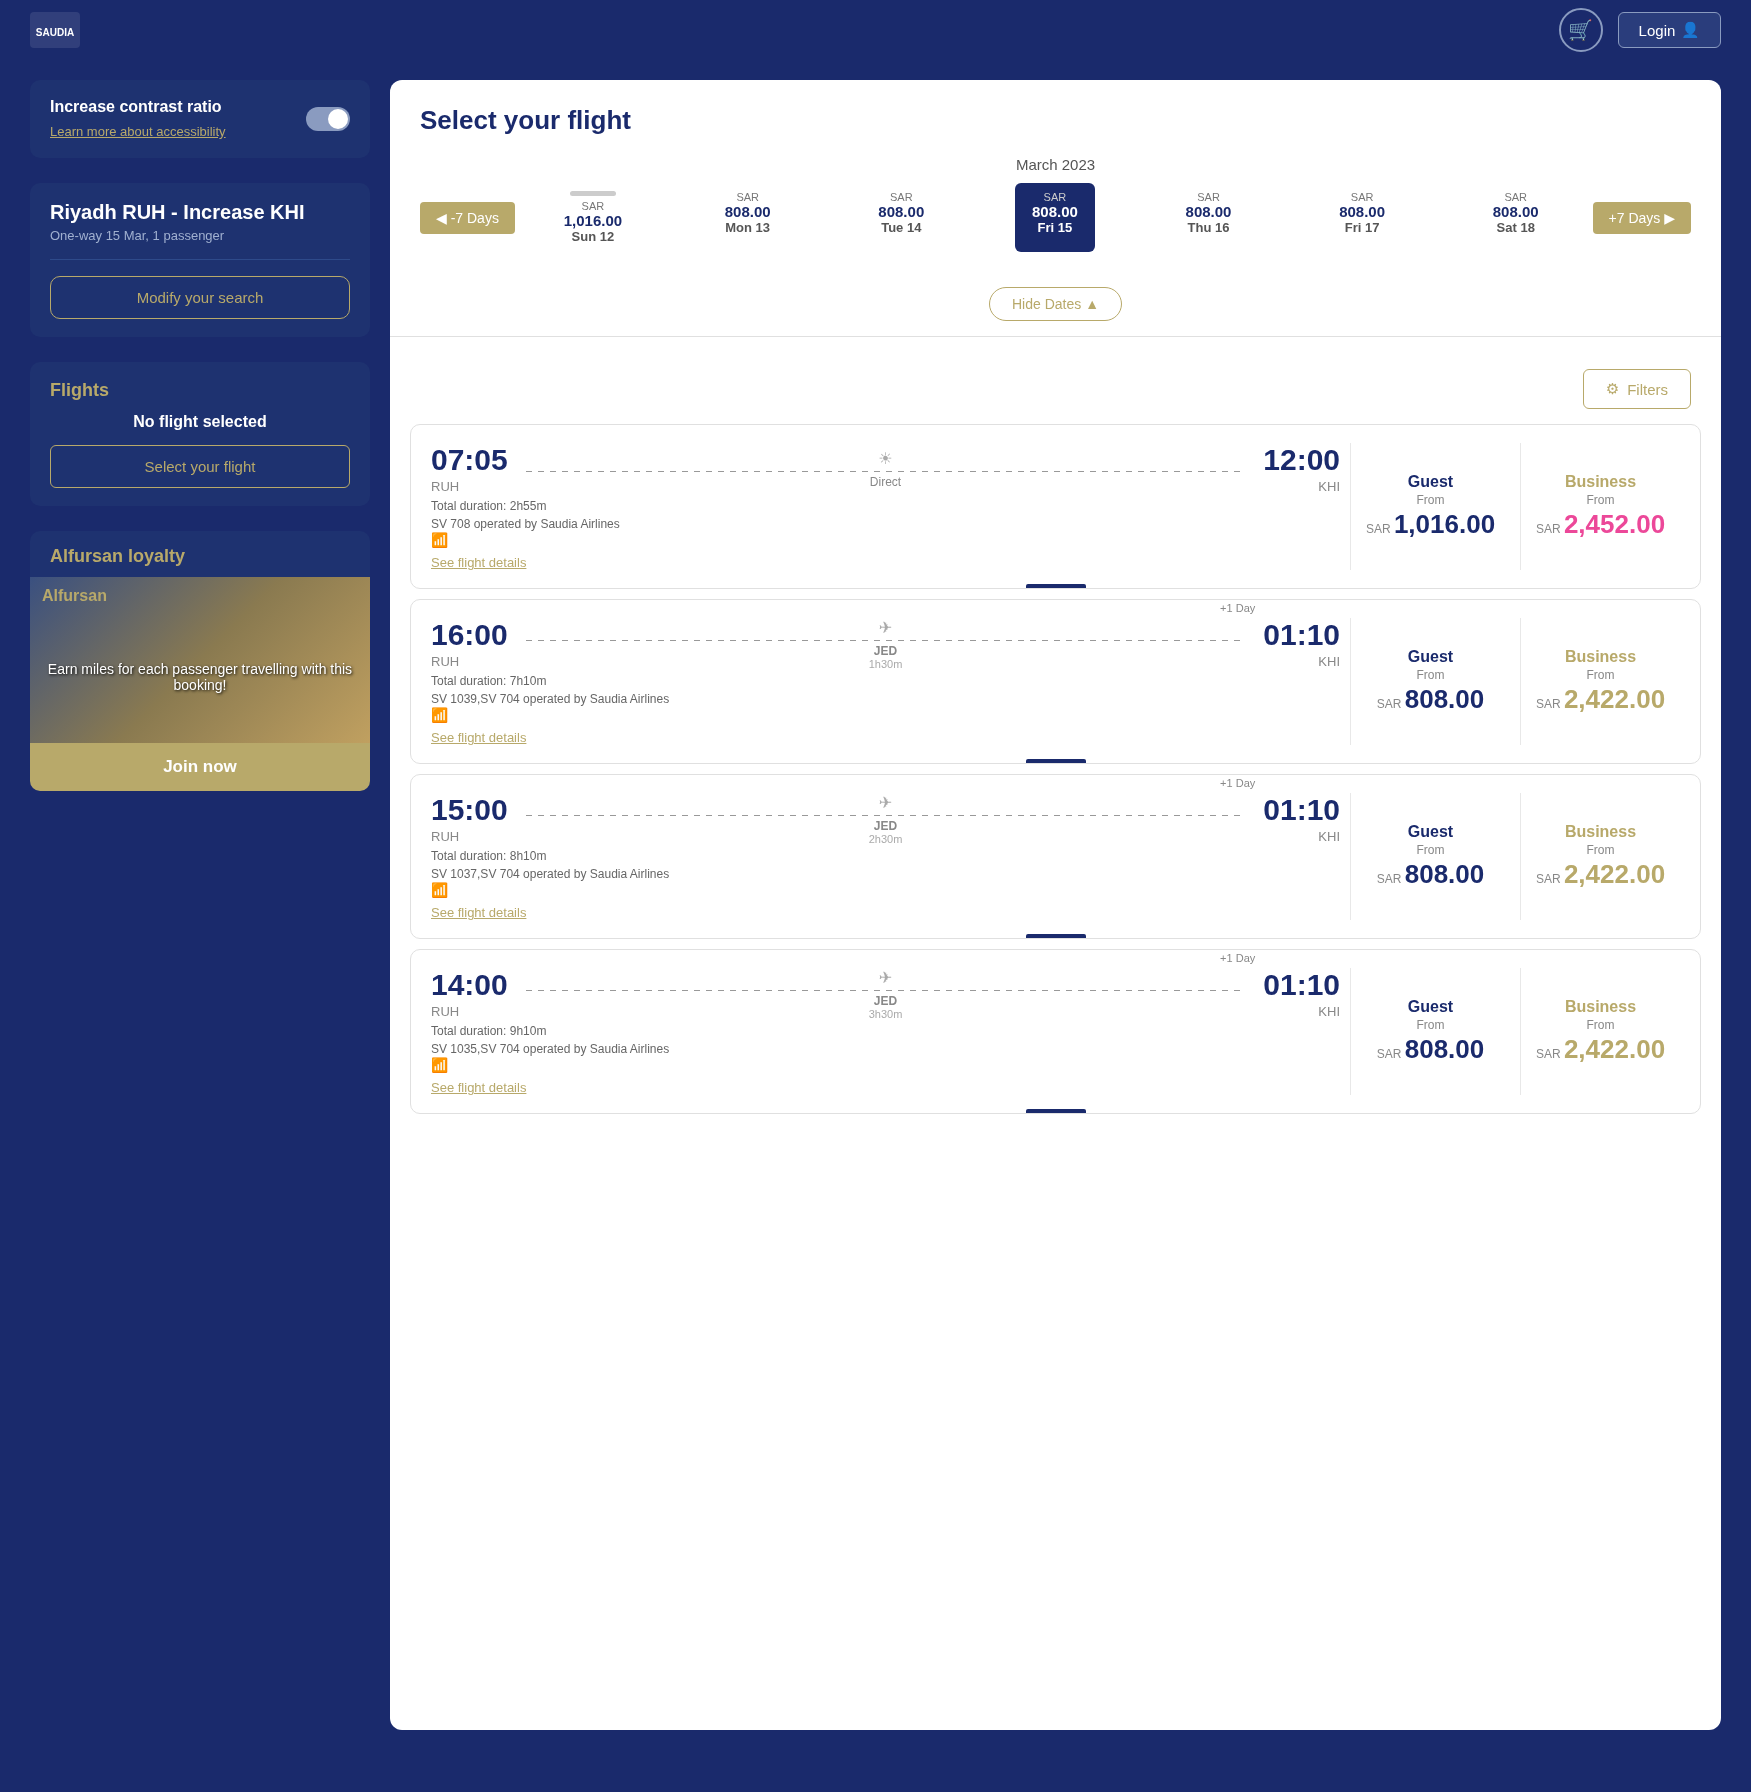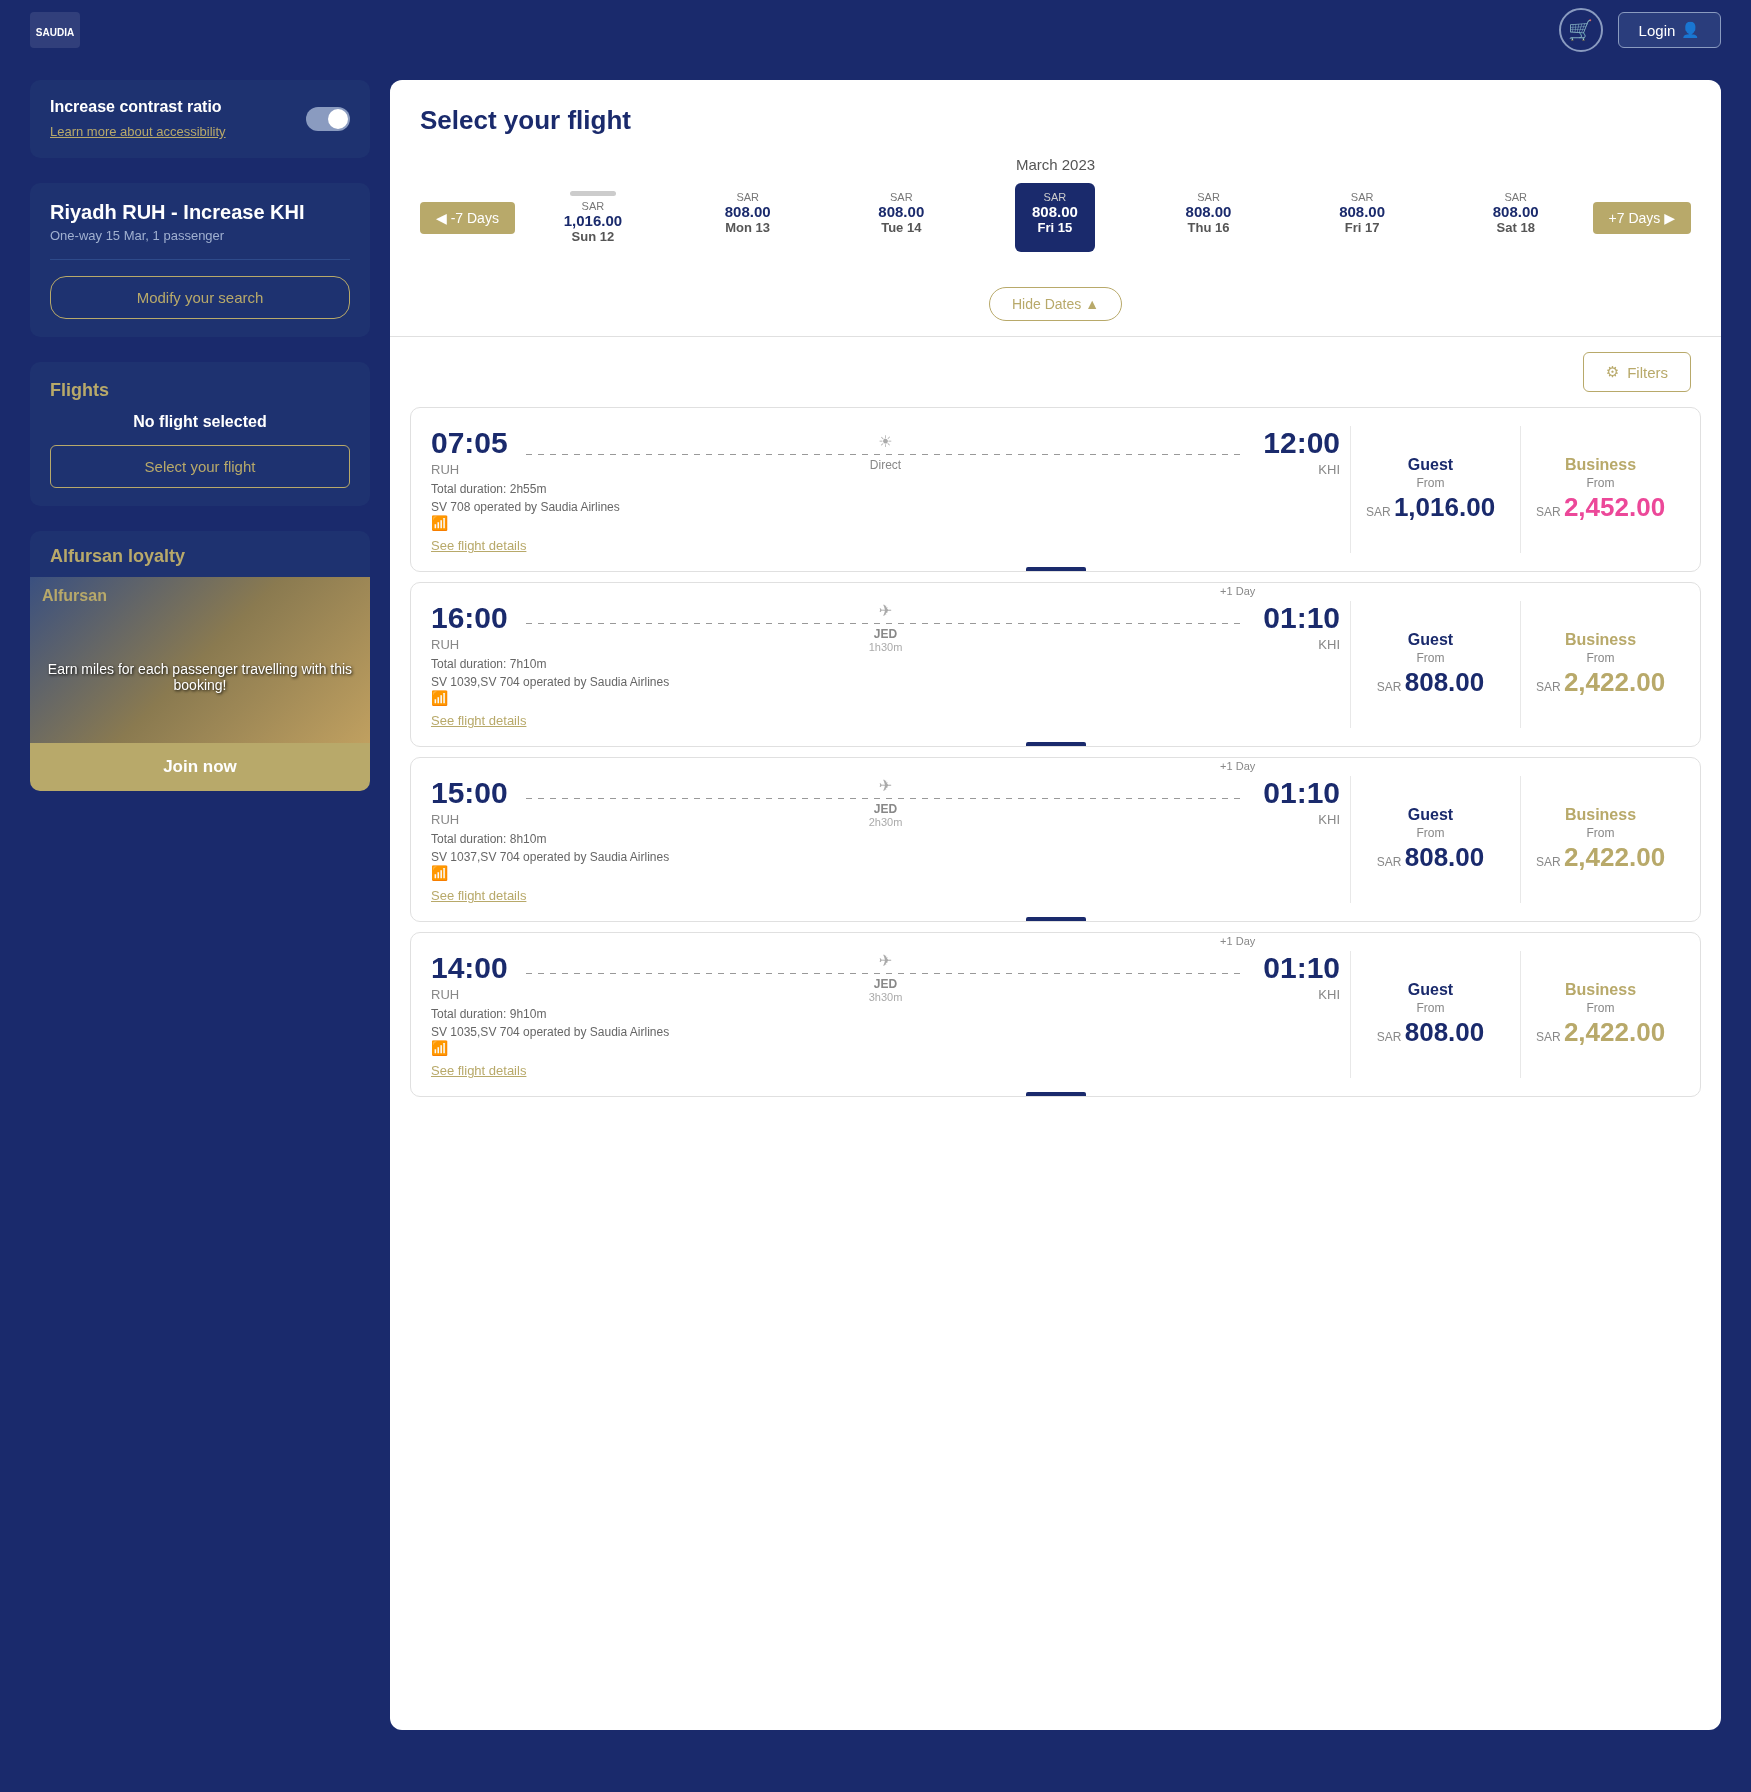--- a/index.html
+++ b/index.html
@@ -131,21 +131,21 @@
     }
     .divider {
       border: none;
       border-top: 1px solid #2e4a8a;
       margin-bottom: 16px;
     }
     .modify-btn {
       width: 100%;
       background: transparent;
       border: 1px solid #b8a96a;
-      border-radius: 16px;
+      border-radius: 10px;
       color: #b8a96a;
       padding: 12px;
       font-size: 15px;
       cursor: pointer;
     }
 
     .flights-section {
       background: #1e3270;
       border-radius: 10px;
       padding: 18px 20px;
@@ -317,21 +317,21 @@
     .date-item.selected .date-day,
     .date-item.active .date-day {
       color: #fff;
     }
 
     .hide-dates-bar {
       display: flex;
       justify-content: center;
       padding: 10px 0 15px;
       border-bottom: 1px solid #e0e0e0;
-      margin-bottom: 15px;
+      margin-bottom: 32px;
     }
     .hide-dates-btn {
       background: #fff;
       border: 1px solid #b8a96a;
       border-radius: 20px;
       color: #b8a96a;
       padding: 8px 22px;
       cursor: pointer;
       font-size: 14px;
       display: flex;

